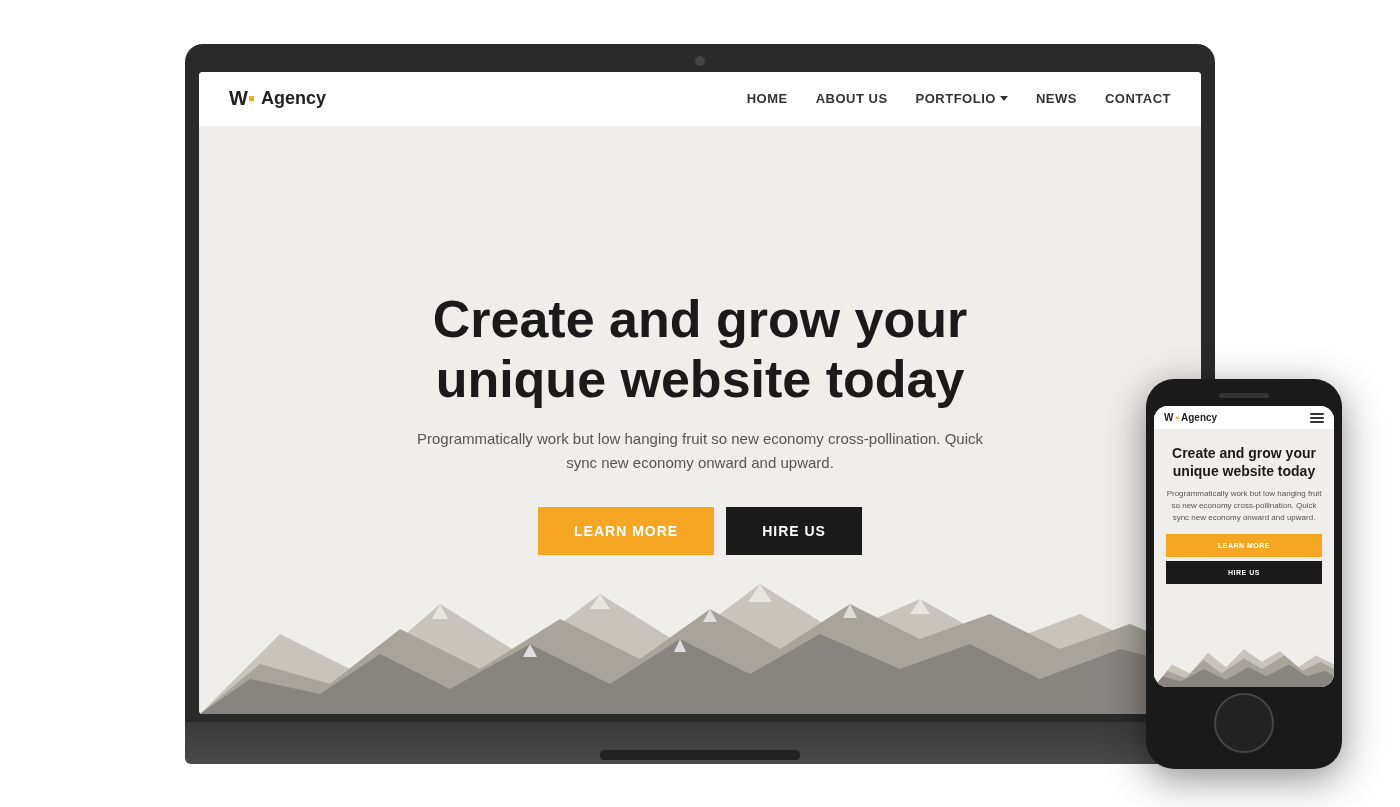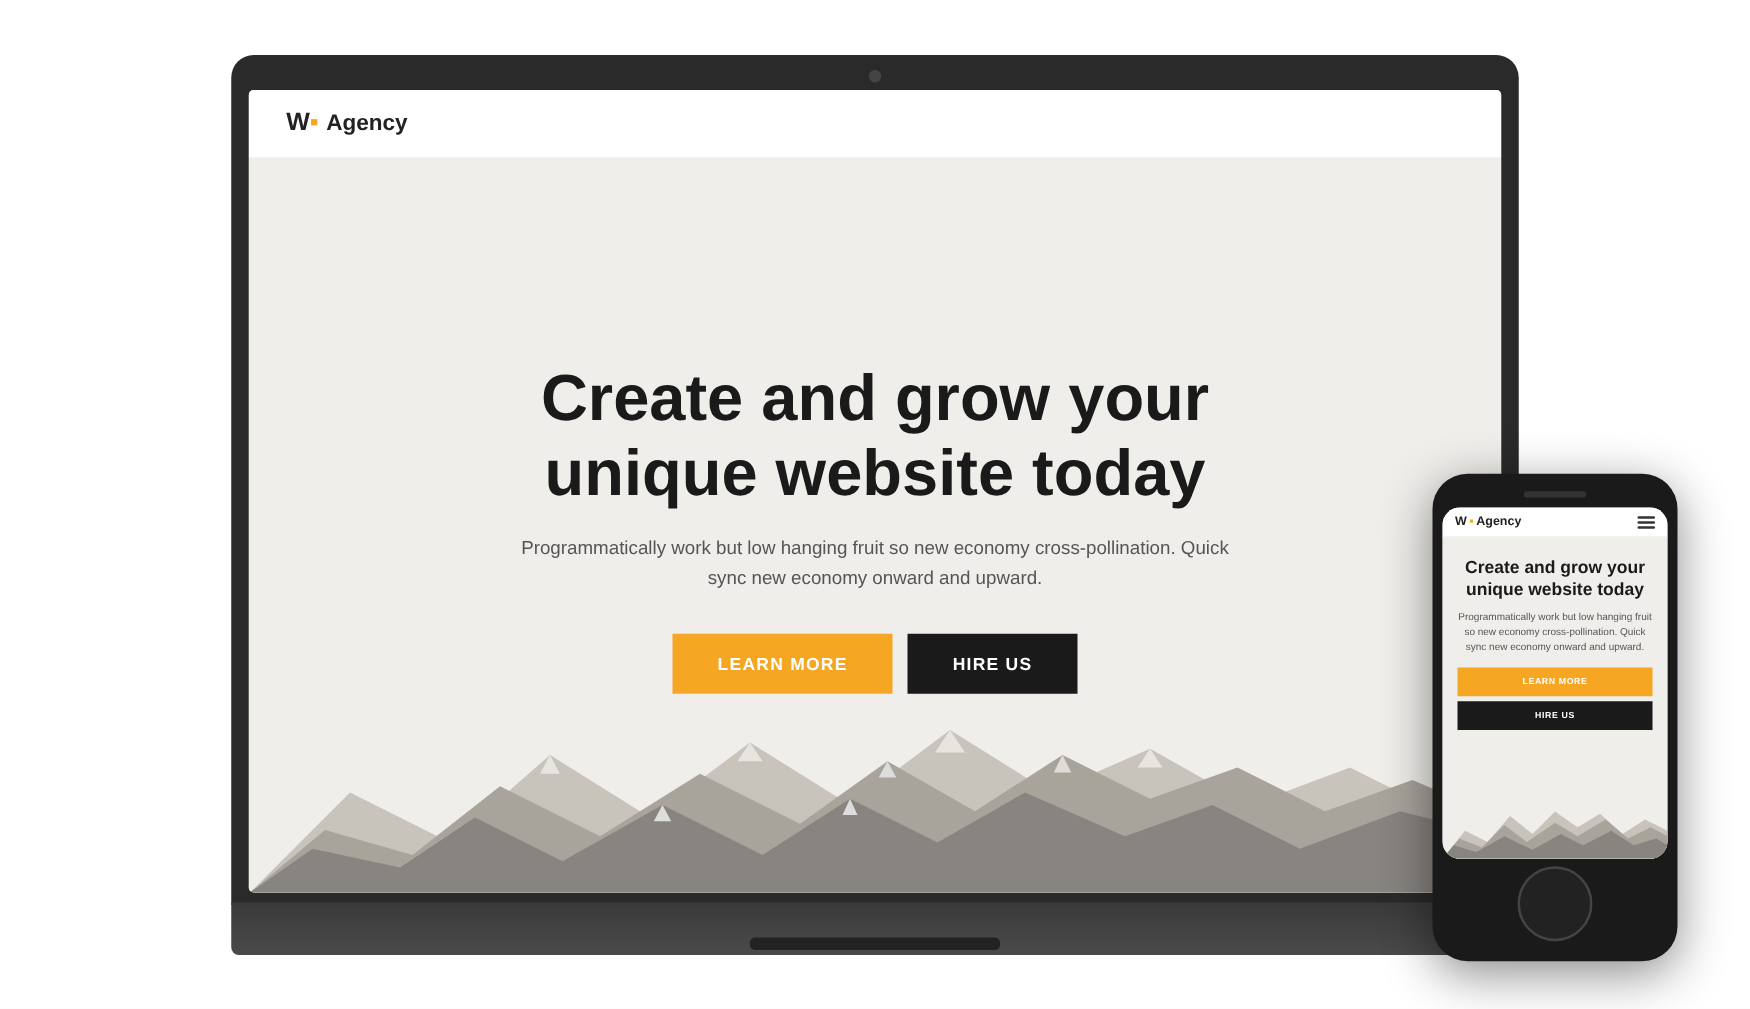--- a/index.html
+++ b/index.html
@@ -378,20 +378,30 @@
 
       <div class="laptop-screen">
 
         <nav class="screen-navbar">
           <div class="screen-logo">
             <span class="logo-w">
               <span class="w-letter">W</span>
                 <span class="w-dot">▪</span>
             </span>
             <span>Agency</span>
+          </div>
+          <div class="screen-nav">
+            <a href="#">HOME</a>
+            <a href="#">ABOUT US</a>
+            <a href="#" class="portfolio-link">
+              <span>PORTFOLIO</span>
+              <span class="chevron-down"></span>
+            </a>
+            <a href="#">NEWS</a>
+            <a href="#">CONTACT</a>
           </div>
         </nav>
 
         <div class="screen-hero">
           <h1 class="hero-title">Create and grow your unique website today</h1>
           <p class="hero-subtitle">Programmatically work but low hanging fruit so new economy cross-pollination. Quick sync new economy onward and upward.</p>
           <div class="hero-buttons">
             <button class="btn-learn">LEARN MORE</button>
             <button class="btn-hire">HIRE US</button>
           </div>

